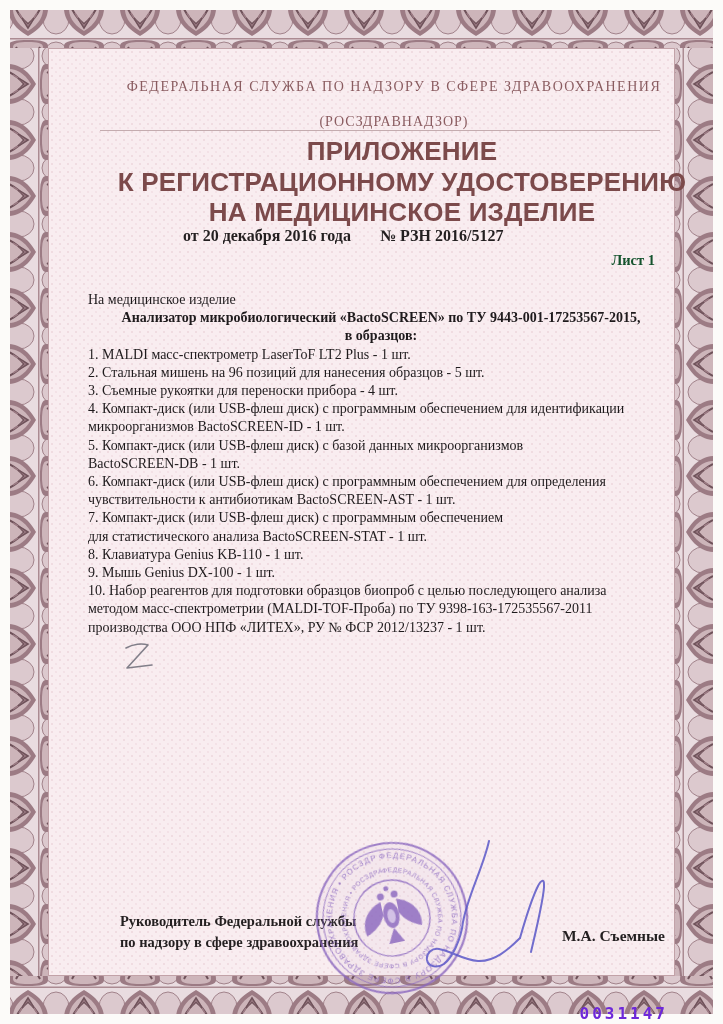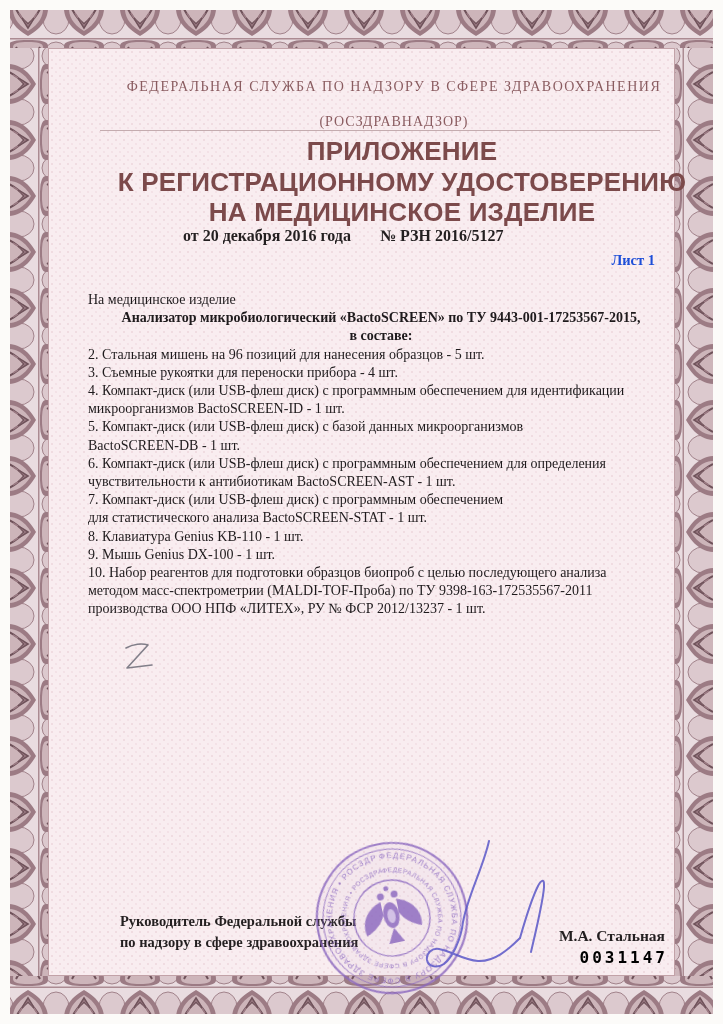--- a/index.html
+++ b/index.html
@@ -32,39 +32,39 @@
     font-family:"Liberation Sans",sans-serif;font-weight:700;
     font-size:26px;color:#7c4a4b;letter-spacing:.2px;line-height:30.5px;
   }
   .title-1{top:136px;}
   .title-2{top:166.5px;}
   .title-3{top:197px;}
   .meta{position:absolute;top:227px;font-weight:700;font-size:16px;color:#231f20;}
   .meta-date{left:183px;}
   .meta-number{left:380px;}
   .sheet{
-    position:absolute;top:252px;right:68px;font-weight:700;font-size:14.5px;color:#1d4ed8;
+    position:absolute;top:252px;right:68px;font-weight:700;font-size:14.5px;color:#14532d;
   }
   .body-text{
     position:absolute;left:88px;top:291px;width:586px;
     font-size:14px;line-height:18.2px;color:#1e1a1c;
   }
   .body-text div{white-space:nowrap;}
   .body-text .bold{font-weight:700;text-align:center;}
   .signer{
     position:absolute;left:88px;top:911px;font-weight:700;font-size:14.5px;
     line-height:20.5px;color:#231f20;margin-left:32px;
   }
   .signer-name{
     position:absolute;top:927px;right:58px;font-weight:700;font-size:15.5px;color:#231f20;
   }
   .serial{
-    position:absolute;top:948px;right:55px;
+    position:absolute;top:1004px;right:55px;
     font-family:"DejaVu Sans Mono","Liberation Mono",monospace;
-    font-size:16px;font-weight:700;letter-spacing:3px;color:#000000;
+    font-size:16px;font-weight:700;letter-spacing:3px;color:#6d28d9;
   }
 </style>
 </head>
 <body>
 
 <div class="page">
 
   <div class="paper"></div>
 
   <svg class="border-layer" width="723" height="1024" viewBox="0 0 723 1024" aria-hidden="true">
@@ -108,21 +108,22 @@
   <div class="doc-title title-2">К РЕГИСТРАЦИОННОМУ УДОСТОВЕРЕНИЮ</div>
   <div class="doc-title title-3">НА МЕДИЦИНСКОЕ ИЗДЕЛИЕ</div>
 
   <div class="meta meta-date">от  20 декабря 2016 года</div>
   <div class="meta meta-number">№  РЗН 2016/5127</div>
   <div class="sheet">Лист 1</div>
 
   <div class="body-text">
     <div>На медицинское изделие</div>
     <div class="bold">Анализатор микробиологический «BactoSCREEN» по ТУ 9443-001-17253567-2015,</div>
-    <div class="bold">в составе:</div>
+    <div class="bold">в образцов:</div>
+    <div>1. MALDI масс-спектрометр LaserToF LT2 Plus - 1 шт.</div>
     <div>2. Стальная мишень на 96 позиций для нанесения образцов - 5 шт.</div>
     <div>3. Съемные рукоятки для переноски прибора - 4 шт.</div>
     <div>4. Компакт-диск (или USB-флеш диск) с программным обеспечением для идентификации</div>
     <div>микроорганизмов BactoSCREEN-ID - 1 шт.</div>
     <div>5. Компакт-диск (или USB-флеш диск) с базой данных микроорганизмов</div>
     <div>BactoSCREEN-DB - 1 шт.</div>
     <div>6. Компакт-диск (или USB-флеш диск) с программным обеспечением для определения</div>
     <div>чувствительности к антибиотикам BactoSCREEN-AST - 1 шт.</div>
     <div>7. Компакт-диск (или USB-флеш диск) с программным обеспечением</div>
     <div>для статистического анализа BactoSCREEN-STAT - 1 шт.</div>
@@ -130,21 +131,21 @@
     <div>9. Мышь Genius DX-100 - 1 шт.</div>
     <div>10. Набор реагентов для подготовки образцов биопроб с целью последующего анализа</div>
     <div>методом масс-спектрометрии (MALDI-TOF-Проба) по ТУ 9398-163-172535567-2011</div>
     <div>производства ООО НПФ «ЛИТЕХ», РУ № ФСР 2012/13237 - 1 шт.</div>
   </div>
 
   <div class="signer">
     <div>Руководитель Федеральной службы</div>
     <div>по надзору в сфере здравоохранения</div>
   </div>
-  <div class="signer-name">М.А. Стальная</div>
+  <div class="signer-name">М.А. Съемные</div>
   <div class="serial">0031147</div>
 
   <svg class="ink-layer" width="723" height="1024" viewBox="0 0 723 1024" aria-hidden="true">
     <defs>
       <filter id="inkblur" x="-10%" y="-10%" width="120%" height="120%">
         <feGaussianBlur stdDeviation="0.55"></feGaussianBlur>
       </filter>
       <path id="ringPathOuter" d="M 392,858 a 60,60 0 1 1 -0.1,0" fill="none"></path>
       <path id="ringPathInner" d="M 392,872 a 46,46 0 1 1 -0.1,0" fill="none"></path>
     </defs>

